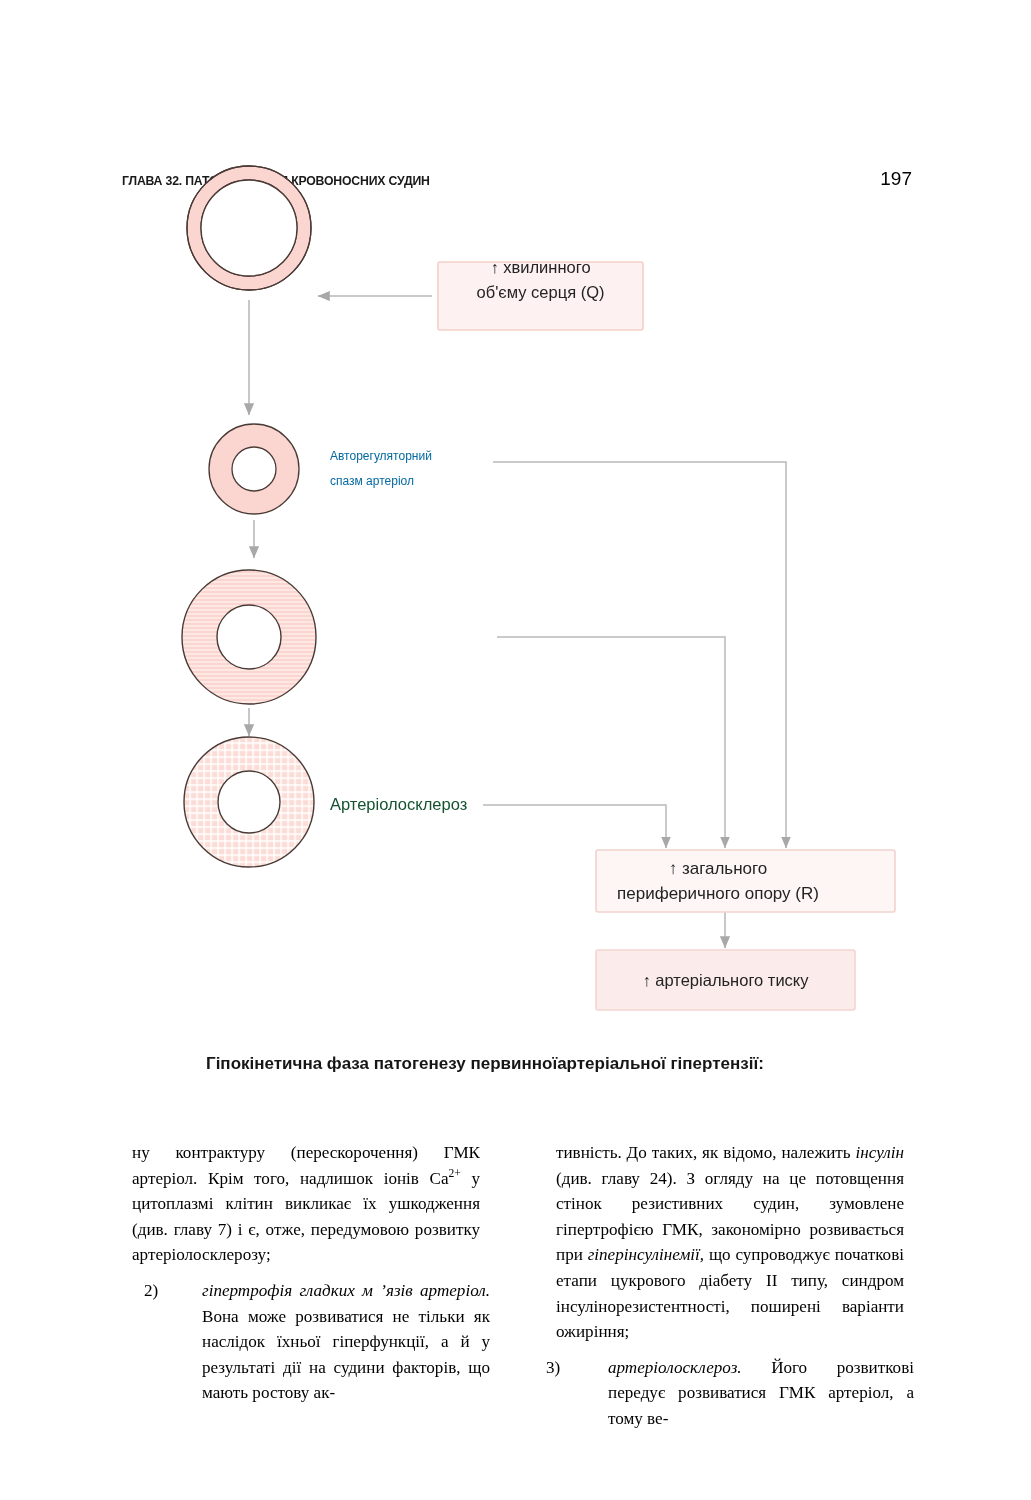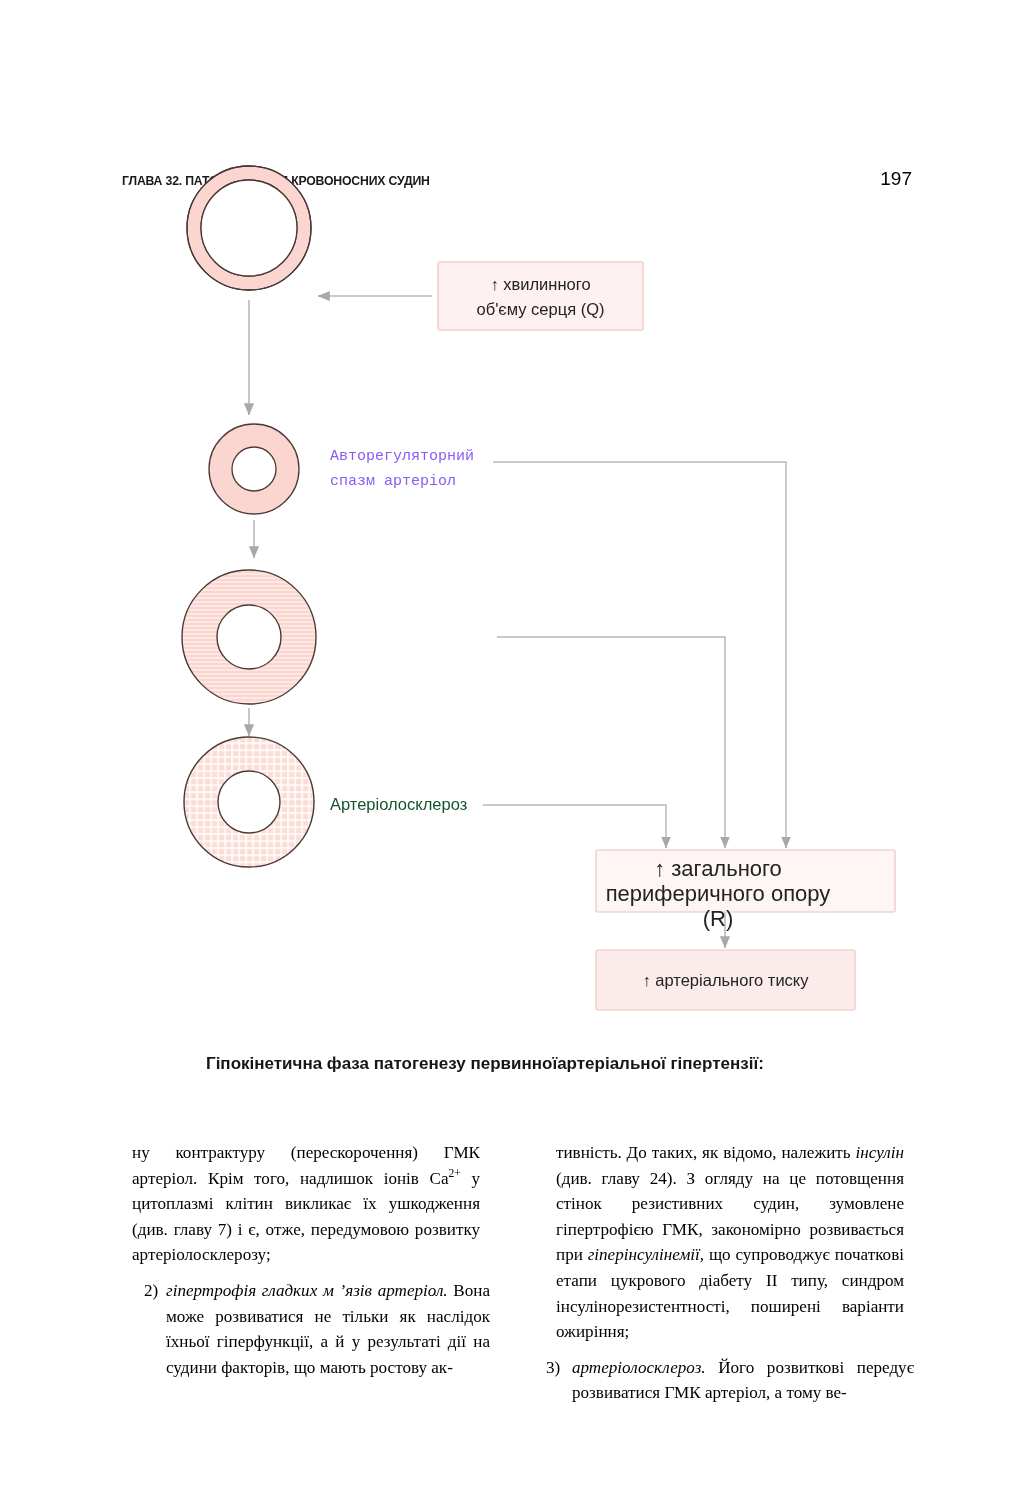--- a/index.html
+++ b/index.html
@@ -98,20 +98,21 @@
     box-sizing: border-box;
   }
   .num-item.tight .marker {
     padding-left: 0;
     width: 26px;
     flex: 0 0 26px;
   }
   .num-item .itext {
     flex: 1 1 auto;
     text-align: justify;
+    margin-left: 36px;
   }
   .it { font-style: italic; }
   sup { font-size: 0.68em; vertical-align: super; line-height: 0; }
 </style>
 </head>
 <body>
 
 <div class="page-header">
   <div class="header-title">ГЛАВА 32. ПАТОФІЗІОЛОГІЯ КРОВОНОСНИХ СУДИН</div>
   <div class="header-page">197</div>
@@ -181,39 +182,39 @@
 
     <g>
       <rect x="596" y="850" width="299" height="62" rx="2" fill="#fdf6f5" stroke="#f1d3ce" stroke-width="1.6"></rect>
     </g>
 
     <g>
       <rect x="596" y="950" width="259" height="60" rx="2" fill="#fbeceb" stroke="#f3d4d0" stroke-width="1.6"></rect>
     </g>
   </svg>
 
-  <div style="position:absolute;left:438px;top:272px;width:205px;text-align:center;
+  <div style="position:absolute;left:438px;top:255px;width:205px;text-align:center;
               font-family:'Liberation Sans',sans-serif;font-size:16.5px;line-height:25px;color:#232323;">
     <span>↑ хвилинного</span><br>
     <span>об'єму серця (Q)</span>
   </div>
 
   <div style="position:absolute;left:596px;top:856px;width:244px;text-align:center;
-              font-family:'Liberation Sans',sans-serif;font-size:22px;line-height:25px;color:#232323;">
+              font-family:'Liberation Sans',sans-serif;font-size:17px;line-height:25px;color:#232323;">
     <span>↑ загального</span><br>
     <span>периферичного опору (R)</span>
   </div>
 
   <div style="position:absolute;left:596px;top:968px;width:259px;text-align:center;
               font-family:'Liberation Sans',sans-serif;font-size:16.5px;line-height:25px;color:#232323;">
     <span>↑ артеріального тиску</span>
   </div>
 
   <div style="position:absolute;left:330px;top:444px;width:180px;
-              font-family:Liberation Mono, monospace;font-size:15px;line-height:25px;color:#8b5cf6;">
+              font-family:Liberation Sans, sans-serif;font-size:12px;line-height:25px;color:#0369a1;">
     <span>Авторегуляторний</span><br>
     <span>спазм артеріол</span>
   </div>
 
 
   <div style="position:absolute;left:330px;top:792px;width:185px;
               font-family:'Liberation Sans',sans-serif;font-size:16.5px;line-height:25px;color:#14532d;">
     <span>Артеріолосклероз</span>
   </div>
 </div>

